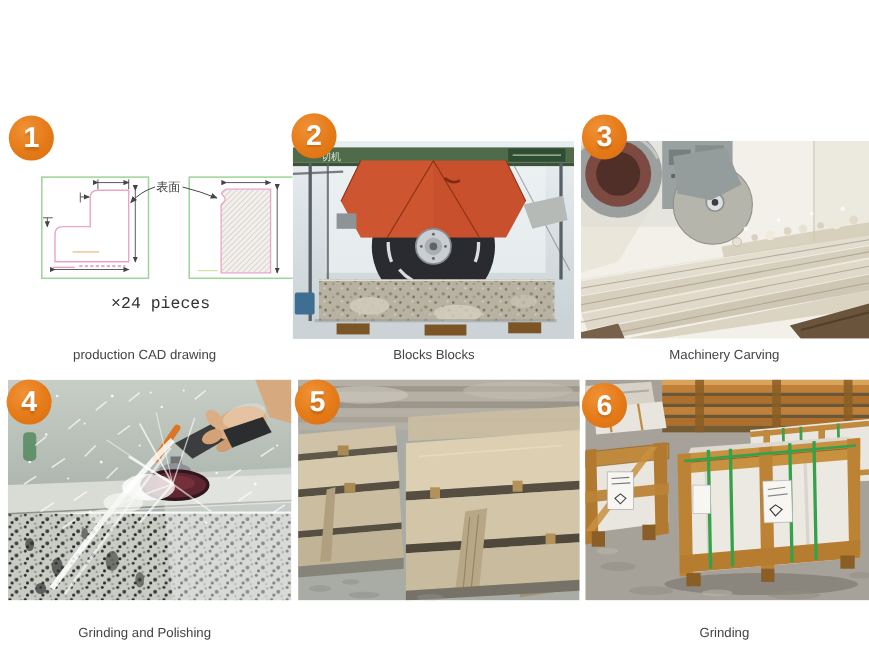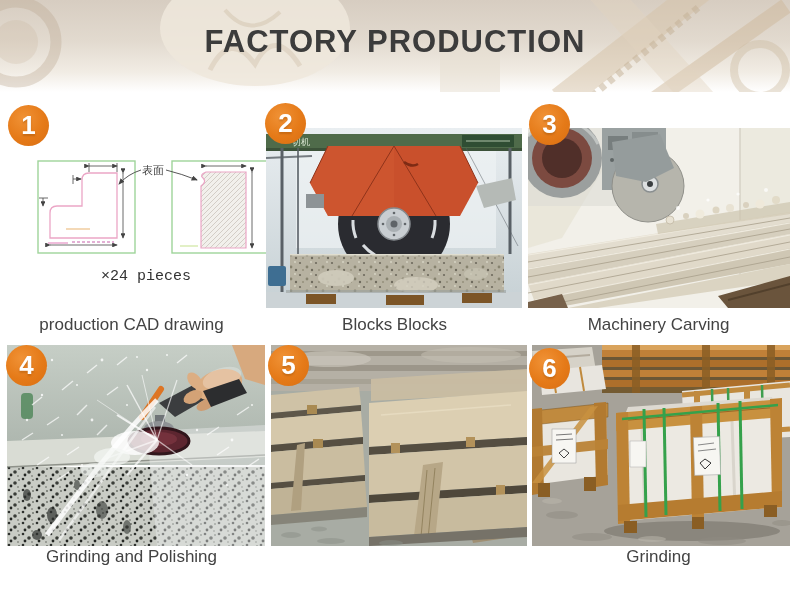--- a/index.html
+++ b/index.html
@@ -11,44 +11,28 @@
   .title{position:absolute;left:0;top:24px;width:100%;text-align:center;
     font-size:31px;font-weight:bold;letter-spacing:1px;color:#3c3c3c;}
   .cell{position:absolute;width:263px;height:236px;}
   .badge{position:absolute;width:41px;height:41px;border-radius:50%;
     background:radial-gradient(circle at 38% 32%,#f09236,#e57a18 55%,#d96e12);
     color:#fff;font-weight:bold;font-size:26px;display:flex;align-items:center;justify-content:center;
     z-index:6;text-shadow:0 2px 2px rgba(140,70,0,.35);}
   .photo{position:absolute;overflow:hidden;background:#fff;}
   .photo svg{display:block;}
   .caption{position:absolute;left:0;width:100%;text-align:center;
-    font-size:17px;color:#434343;}
-  .cap1{top:212px;} .cap2{top:203px;}
+    font-size:12px;color:#434343;}
+  .cap1{top:212px;} .cap2{top:224px;}
 </style>
 </head>
 <body>
 
 <div class="page">
 
-  <div class="header">
-    <svg width="790" height="92" viewBox="0 0 790 92">
-      <circle cx="16" cy="42" r="40" fill="none" stroke="#b9a68f" stroke-width="11" opacity="0.35"></circle>
-      <circle cx="16" cy="42" r="22" fill="#c7b49c" opacity="0.25"></circle>
-      <ellipse cx="255" cy="28" rx="95" ry="58" fill="#efe8dc" opacity="0.85"></ellipse>
-      <path d="M210,70 Q230,30 255,64 Q275,26 300,66" fill="none" stroke="#d9ccb9" stroke-width="5" opacity="0.6"></path>
-      <path d="M225,10 Q250,40 280,12" fill="none" stroke="#d2c4ae" stroke-width="4" opacity="0.5"></path>
-      <path d="M560,100 L706,-14" stroke="#d6c3a8" stroke-width="26" opacity="0.5"></path>
-      <path d="M648,104 L786,6" stroke="#cdb697" stroke-width="16" opacity="0.45"></path>
-      <path d="M600,-12 L702,102" stroke="#e2d4c0" stroke-width="30" opacity="0.4"></path>
-      <path d="M592,96 L700,6" stroke="#c4b196" stroke-width="7" stroke-dasharray="6 5" opacity="0.5"></path>
-      <circle cx="760" cy="70" r="26" fill="none" stroke="#cbb89d" stroke-width="8" opacity="0.4"></circle>
-      <rect x="440" y="40" width="60" height="52" fill="#e6ddcf" opacity="0.5"></rect>
-    </svg>
-    <div class="title">FACTORY PRODUCTION</div>
-  </div>
 
   <div class="cell" style="left:0;top:103px">
     <div class="badge" style="left:8px;top:2px">
       <span>1</span>
     </div>
     <div class="photo" style="left:20px;top:25px;width:256px;height:180px">
       <svg width="256" height="180" viewBox="0 0 256 180">
         <defs>
           <pattern id="cadhatch" width="5" height="5" patternUnits="userSpaceOnUse">
             <rect width="5" height="5" fill="#f2f0ec"></rect>

